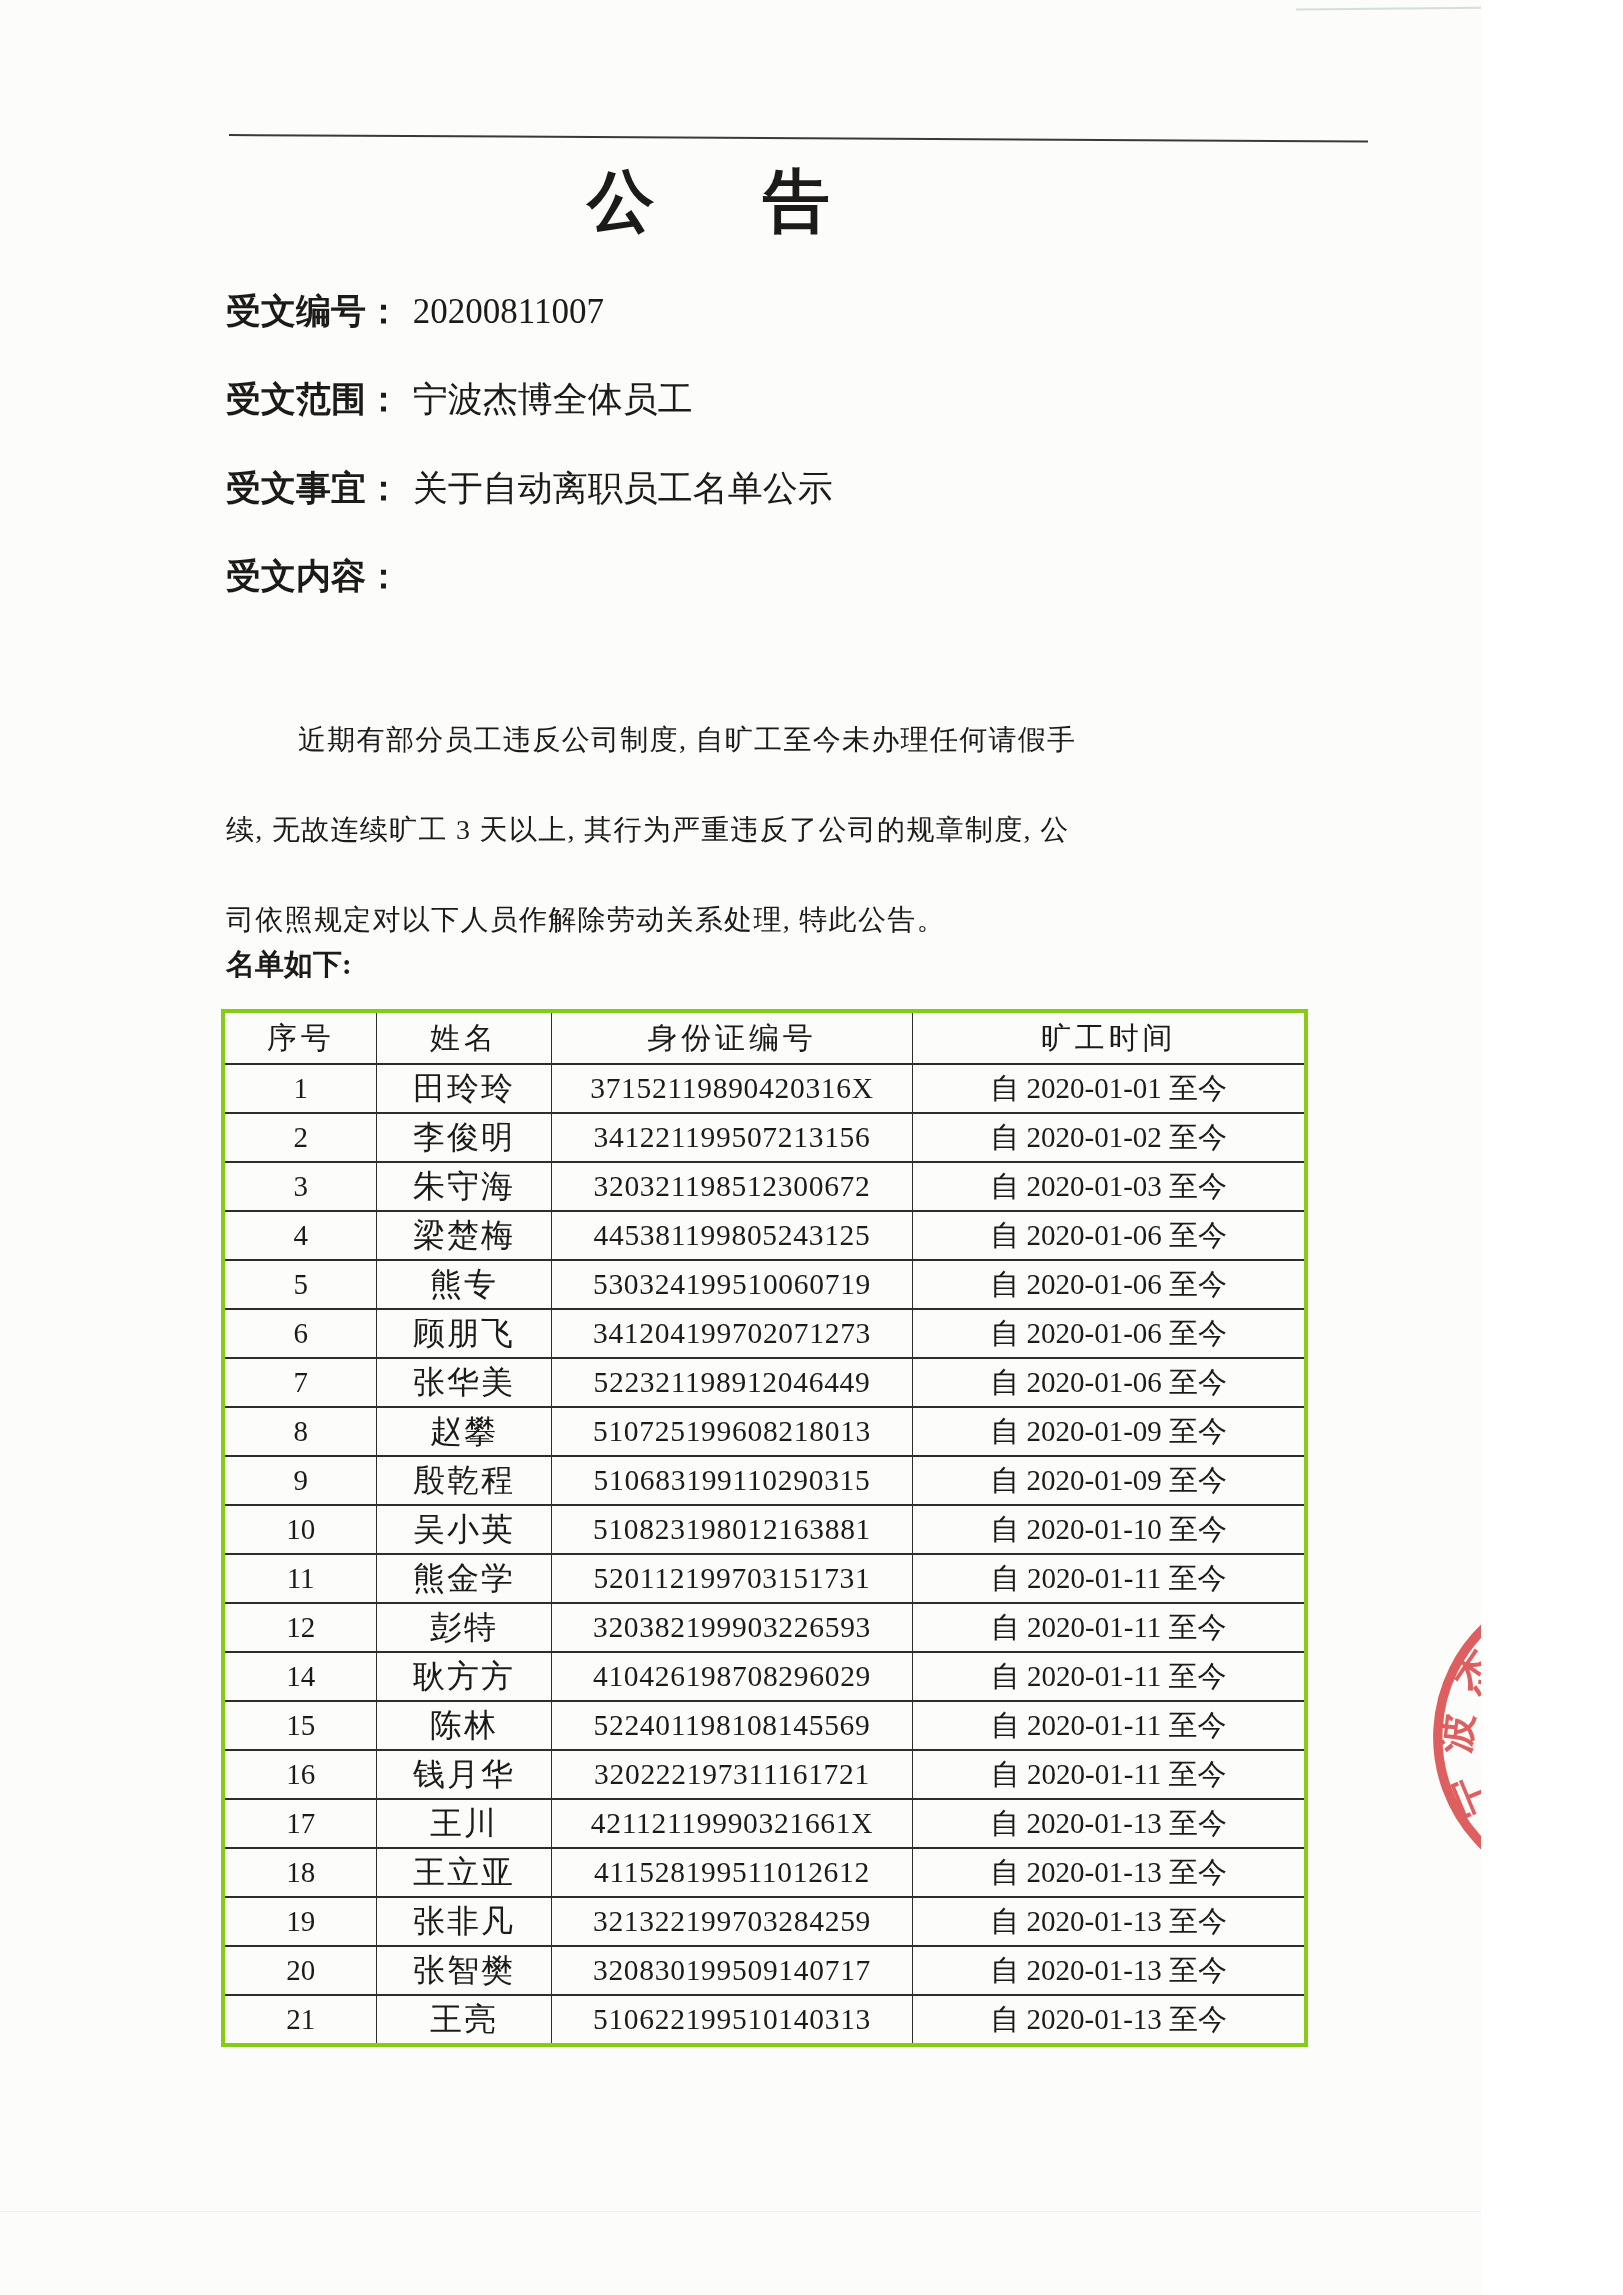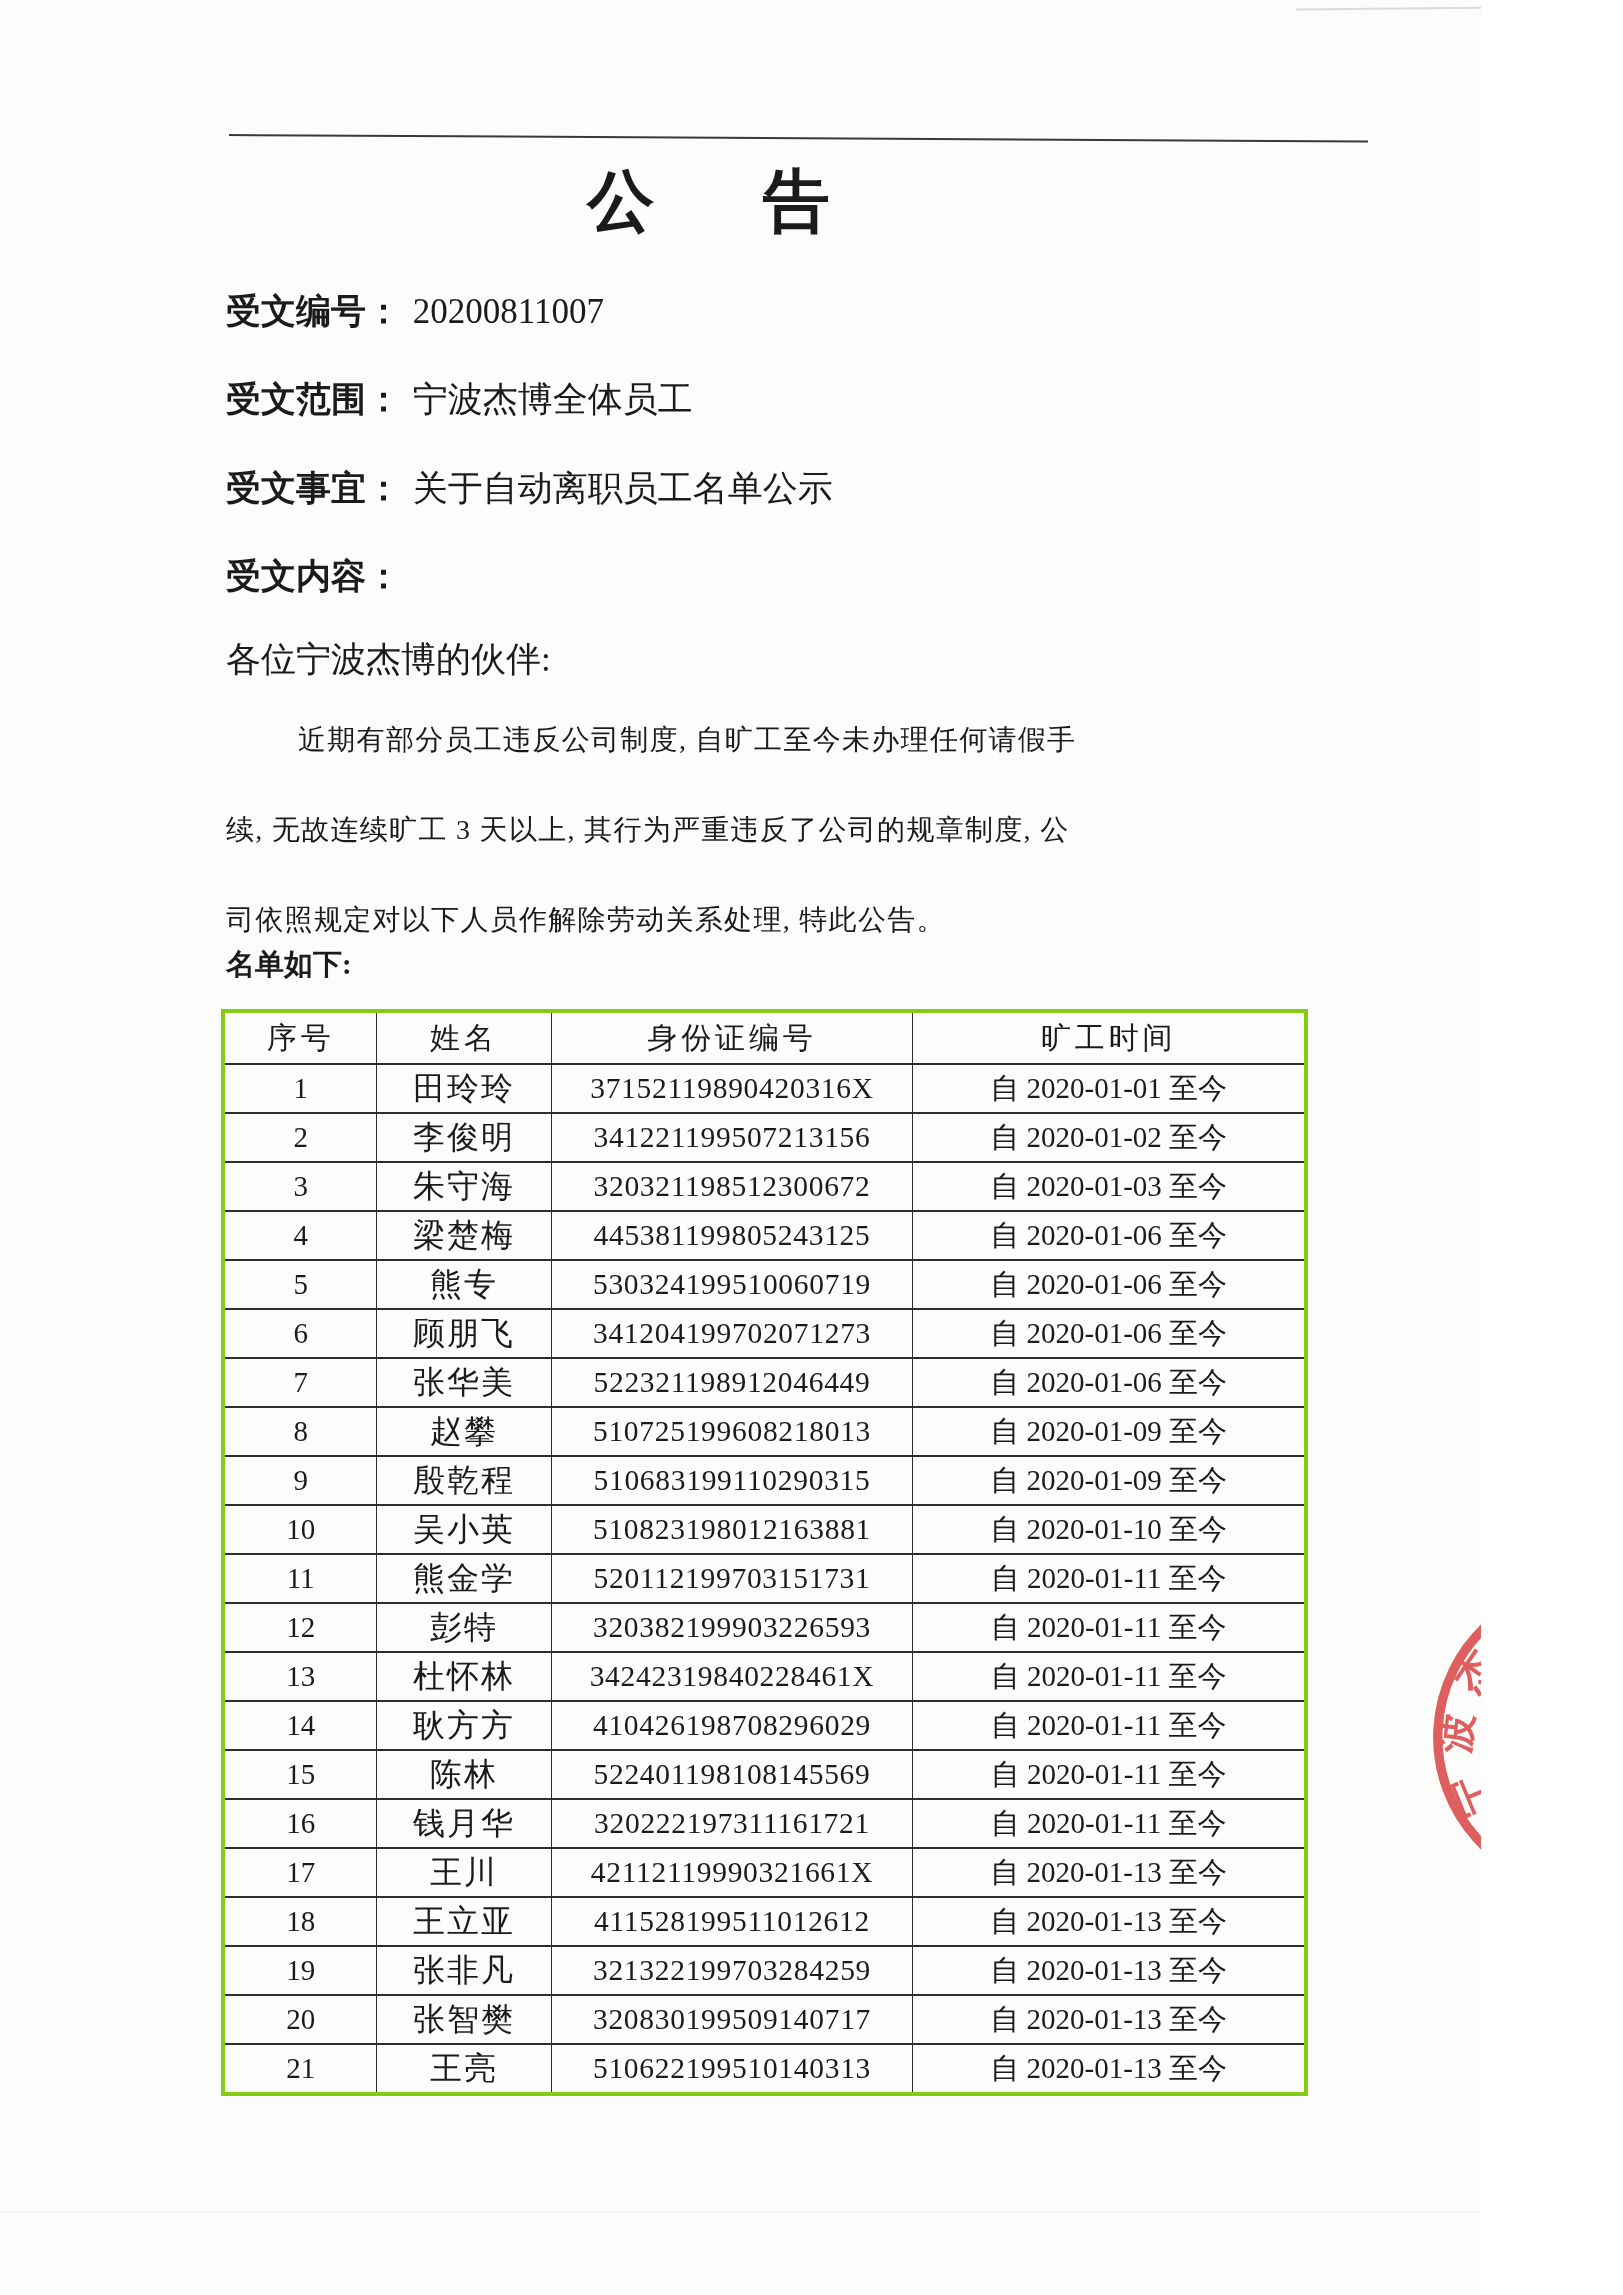--- a/index.html
+++ b/index.html
@@ -90,21 +90,20 @@
 
   <div class="top-rule"></div>
 
   <div class="doc-title">公  告</div>
 
   <div class="meta-line m0"><span class="meta-label">受文编号：</span><span class="meta-value">20200811007</span></div>
   <div class="meta-line m1"><span class="meta-label">受文范围：</span><span class="meta-value">宁波杰博全体员工</span></div>
   <div class="meta-line m2"><span class="meta-label">受文事宜：</span><span class="meta-value">关于自动离职员工名单公示</span></div>
   <div class="meta-line m3"><span class="meta-label">受文内容：</span><span class="meta-value"></span></div>
 
-  <div class="salutation">各位宁波杰博的伙伴:</div>
 
   <div class="body-line b0">近期有部分员工违反公司制度, 自旷工至今未办理任何请假手</div>
   <div class="body-line b1">续, 无故连续旷工 3 天以上, 其行为严重违反了公司的规章制度, 公</div>
   <div class="body-line b2">司依照规定对以下人员作解除劳动关系处理, 特此公告。</div>
 
   <div class="list-caption">名单如下:</div>
 
   <table class="roster">
     <colgroup>
       <col style="width:14.2%">
@@ -184,26 +183,20 @@
         <tr>
           <td class="c0">11</td>
           <td class="c1">熊金学</td>
           <td class="c2">520112199703151731</td>
           <td class="c3">自 2020-01-11 至今</td>
         </tr>
         <tr>
           <td class="c0">12</td>
           <td class="c1">彭特</td>
           <td class="c2">320382199903226593</td>
-          <td class="c3">自 2020-01-11 至今</td>
-        </tr>
-        <tr>
-          <td class="c0">13</td>
-          <td class="c1">杜怀林</td>
-          <td class="c2">34242319840228461X</td>
           <td class="c3">自 2020-01-11 至今</td>
         </tr>
         <tr>
           <td class="c0">14</td>
           <td class="c1">耿方方</td>
           <td class="c2">410426198708296029</td>
           <td class="c3">自 2020-01-11 至今</td>
         </tr>
         <tr>
           <td class="c0">15</td>

